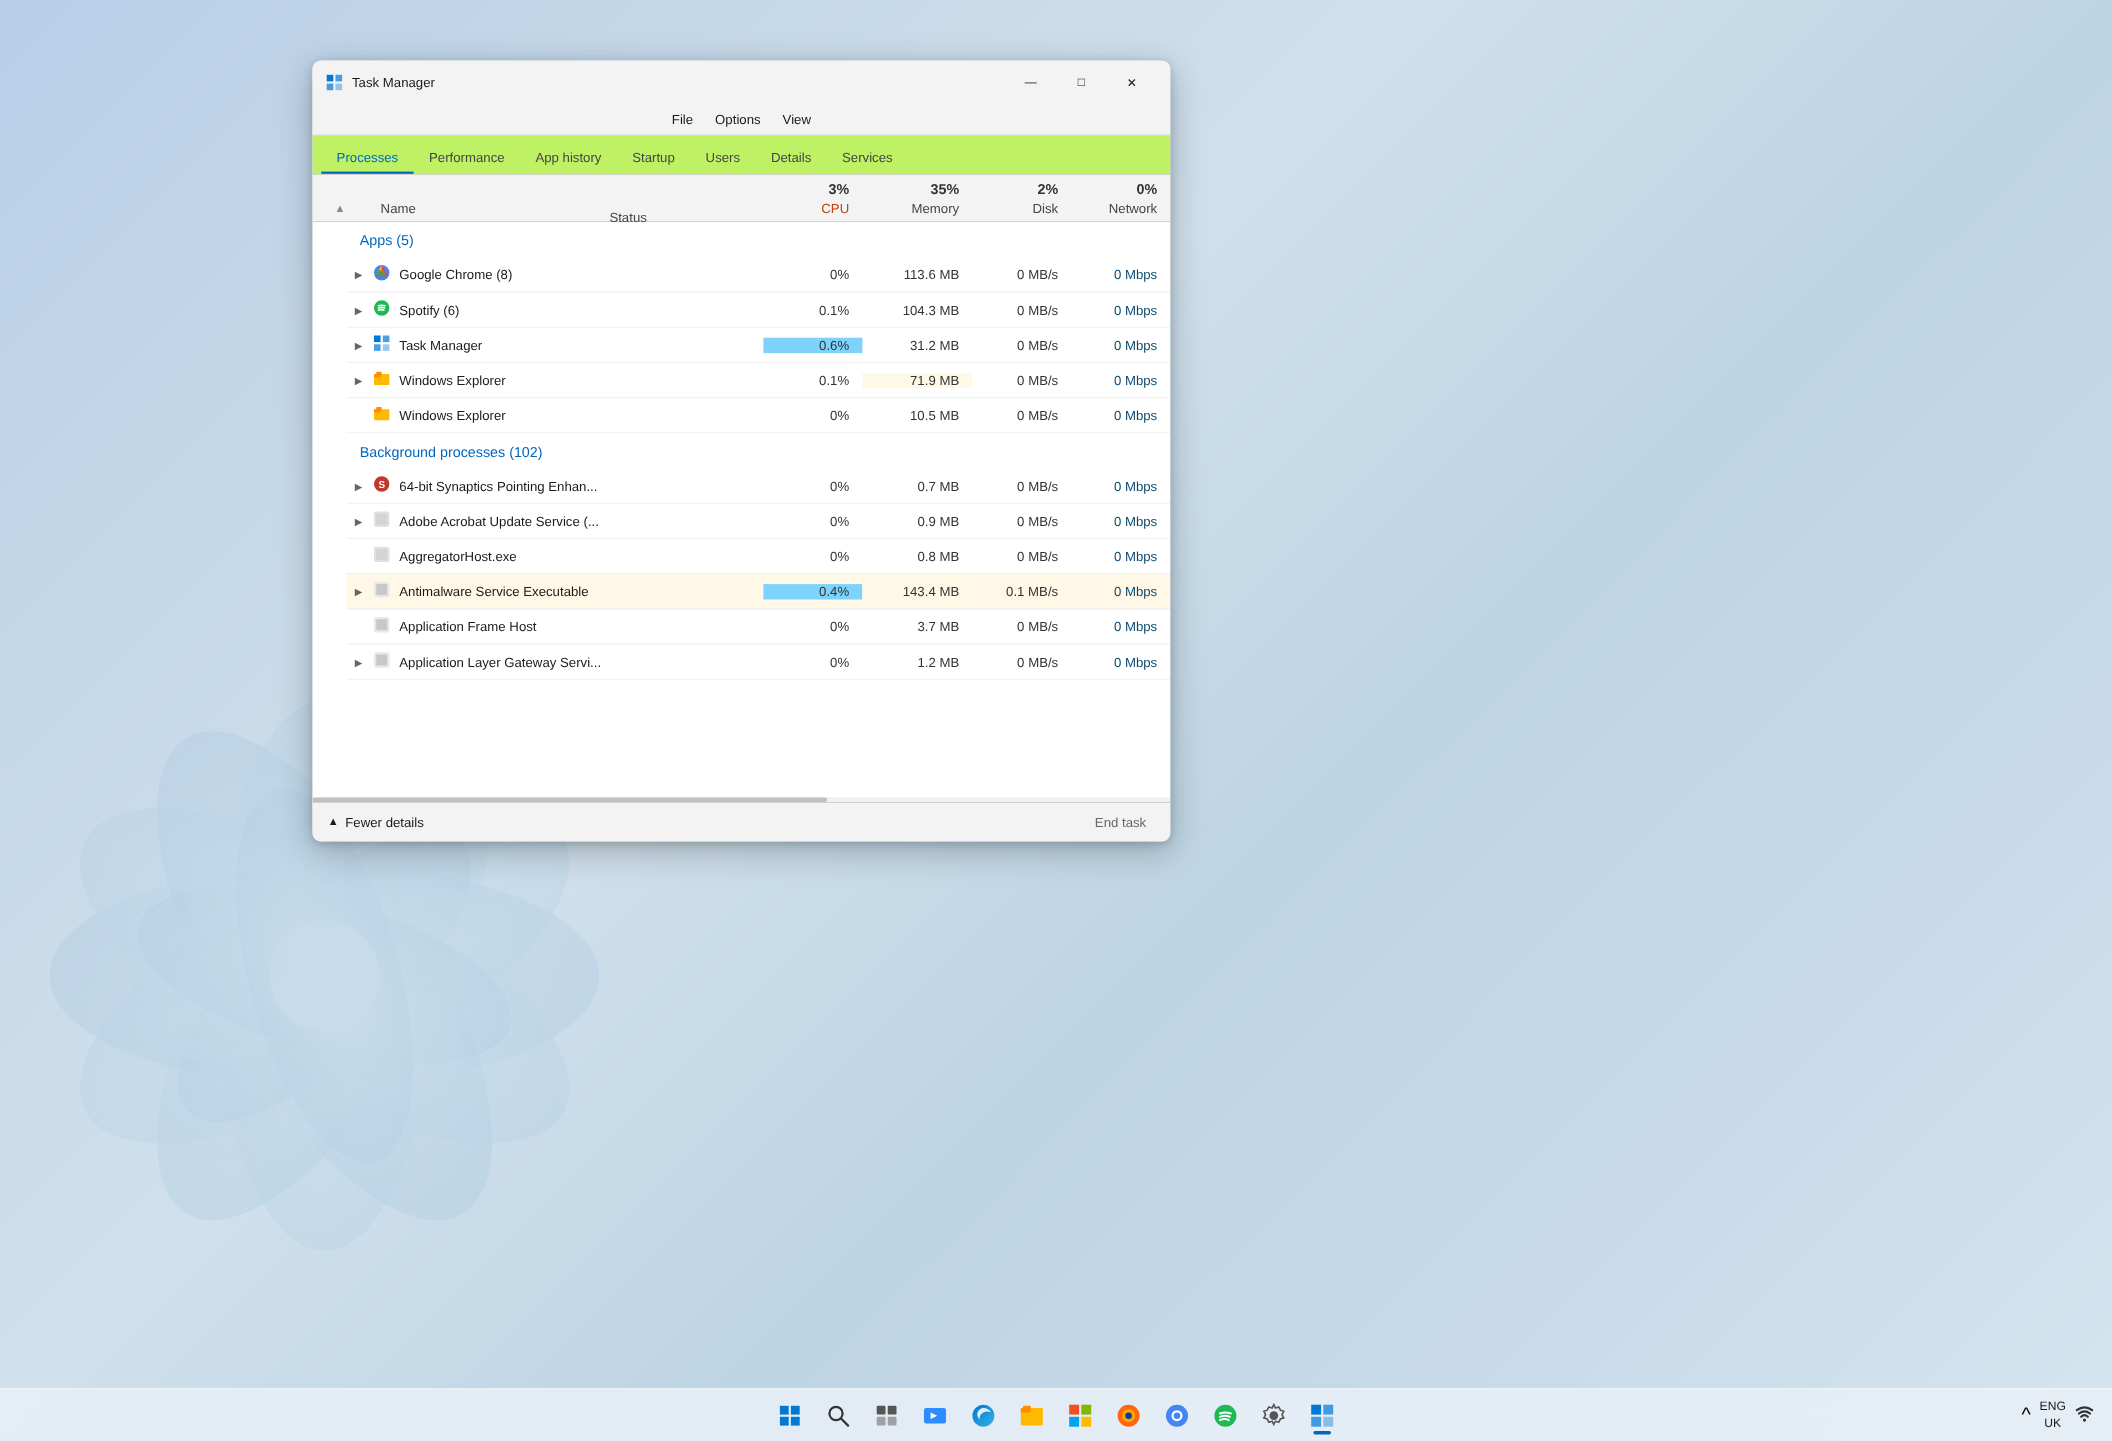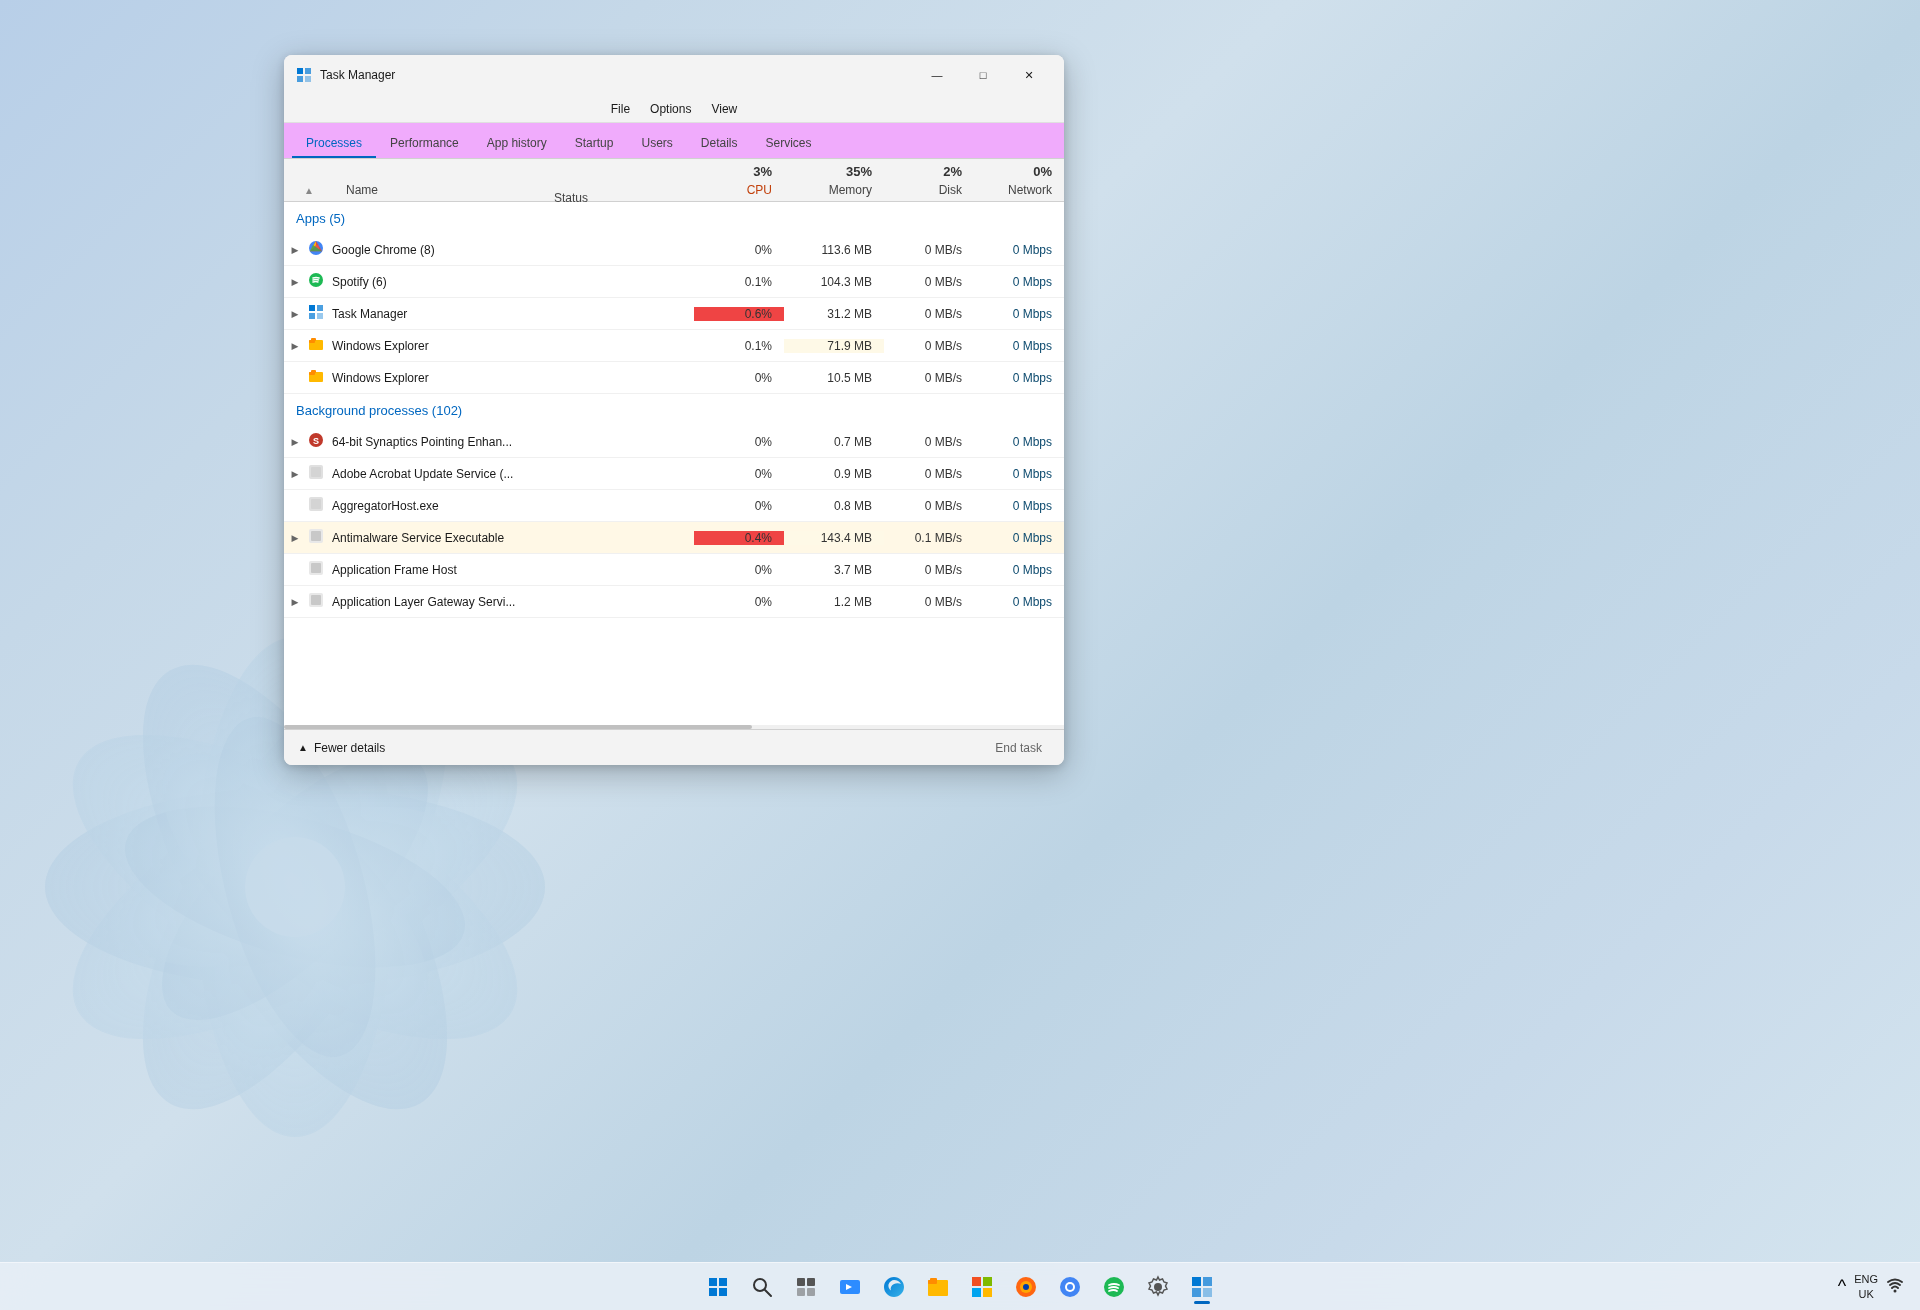--- a/index.html
+++ b/index.html
@@ -81,21 +81,21 @@
       padding: 4px 10px;
       font-size: 12px;
       color: #1a1a1a;
       cursor: pointer;
       border-radius: 4px;
     }
 
     
     .tabs {
       height: 36px;
-      background: #f0abfc;
+      background: #bef264;
       display: flex;
       align-items: flex-end;
       padding: 0 8px;
       border-bottom: 1px solid #d0d0d0;
     }
     .tab {
       padding: 6px 14px;
       font-size: 12px;
       color: #444;
       cursor: pointer;
@@ -120,20 +120,21 @@
       text-align: center;
       font-size: 10px;
       color: #888;
     }
 
     
     .table-body {
       flex: 1;
       overflow-y: auto;
       background: white;
+      padding-left: 31px;
     }
     .table-body::-webkit-scrollbar { width: 8px; }
     .table-body::-webkit-scrollbar-track { background: #f0f0f0; }
     .table-body::-webkit-scrollbar-thumb { background: #c0c0c0; border-radius: 4px; }
 
     
     .section-header {
       display: flex;
       align-items: center;
       height: 32px;
@@ -207,21 +208,21 @@
     }
     .net-cell {
       width: 90px;
       font-size: 12px;
       color: #0c4a6e;
       text-align: right;
       padding-right: 12px;
     }
 
     
-    .cpu-highlight-low { background: #ef4444; }
+    .cpu-highlight-low { background: #7dd3fc; }
     .mem-highlight-low { background: #fef9e7; }
 
     
     .bottom-bar {
       height: 36px;
       background: #f3f3f3;
       border-top: 1px solid #d0d0d0;
       display: flex;
       align-items: center;
       padding: 0 14px;

